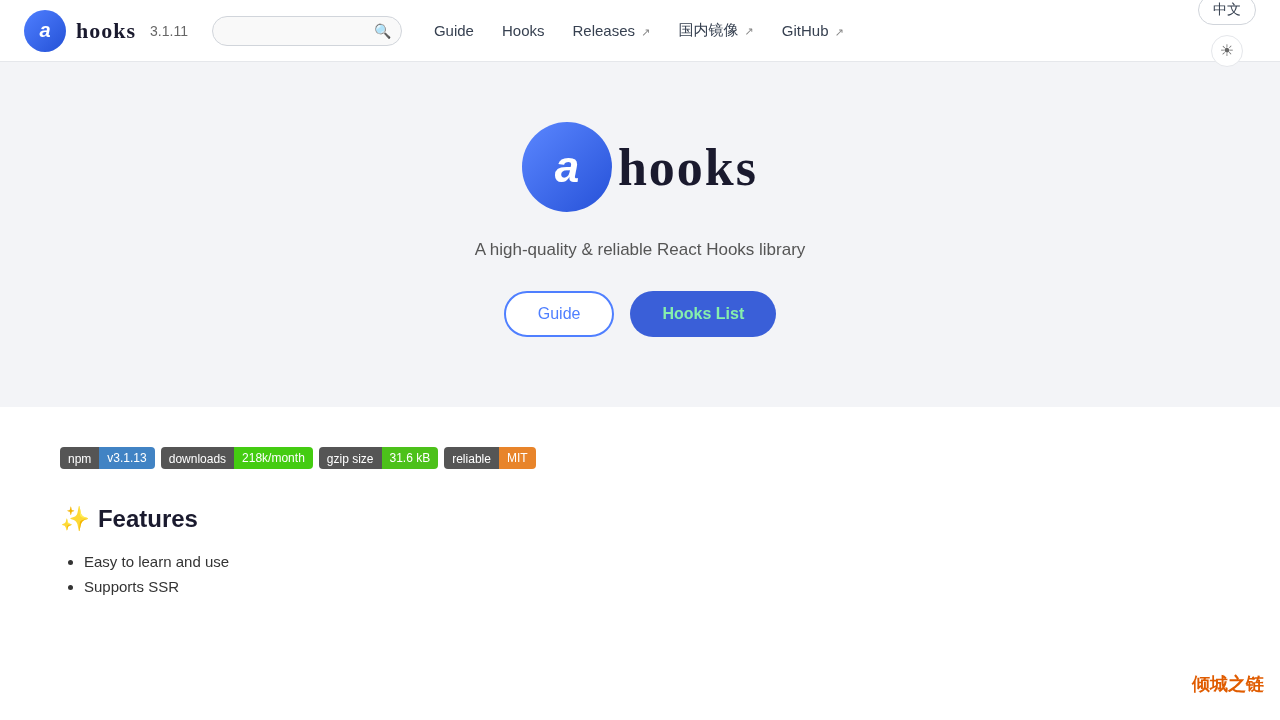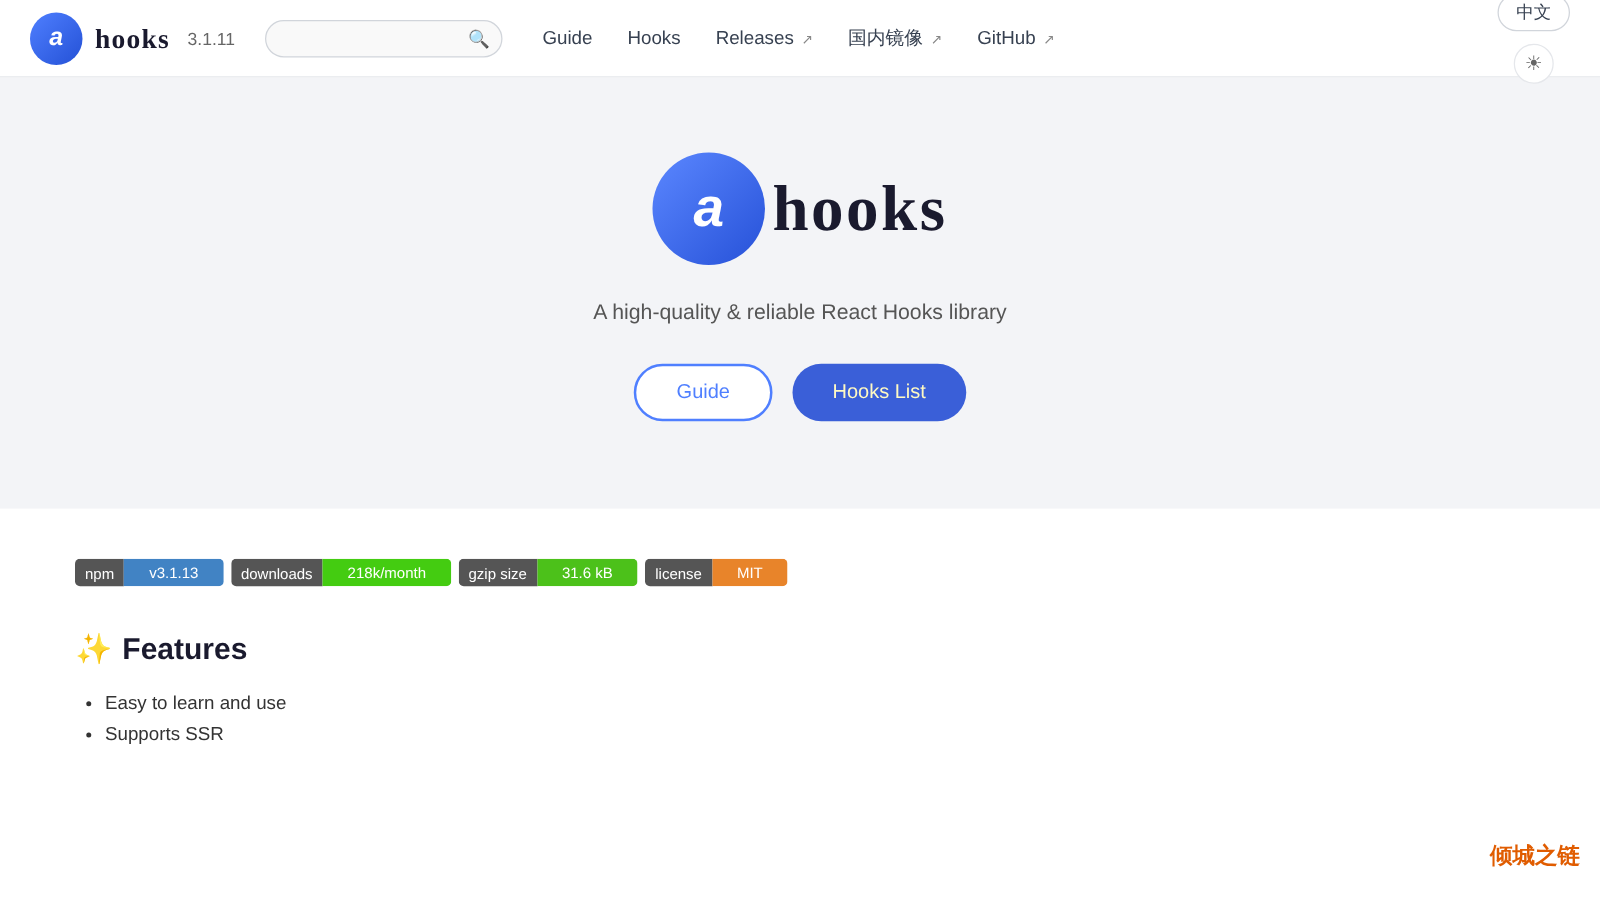--- a/index.html
+++ b/index.html
@@ -175,24 +175,24 @@
       color: #4f7fff;
       font-size: 16px;
       cursor: pointer;
       font-weight: 500;
     }
     .btn-hooks {
       padding: 12px 32px;
       border-radius: 30px;
       border: none;
       background: #3a5fd8;
-      color: #fef9c3;
+      color: #86efac;
       font-size: 16px;
       cursor: pointer;
-      font-weight: 400;
+      font-weight: 700;
     }
 
     
     .content-section {
       background: #fff;
       padding: 40px 60px 40px;
     }
     .badges {
       display: flex;
       gap: 6px;
@@ -208,21 +208,21 @@
       height: 22px;
     }
     .badge-label {
       background: #555;
       color: #fff;
       padding: 12px 8px;
       display: flex;
       align-items: center;
     }
     .badge-value {
-      padding: 3px 20px;
+      padding: 3px 8px;
       display: flex;
       align-items: center;
       color: #fff;
       text-align: center;
     }
     .badge-value.blue { background: #4183c4; }
     .badge-value.green { background: #44cc11; }
     .badge-value.bright-green { background: #4cc11a; }
     .badge-value.orange { background: #e8842a; }
 
@@ -311,21 +311,21 @@
     </div>
     <div class="badge-group">
       <span class="badge-label">downloads</span>
       <span class="badge-value green">218k/month</span>
     </div>
     <div class="badge-group">
       <span class="badge-label">gzip size</span>
       <span class="badge-value bright-green">31.6 kB</span>
     </div>
     <div class="badge-group">
-      <span class="badge-label">license</span>
+      <span class="badge-label">reliable</span>
       <span class="badge-value orange">MIT</span>
     </div>
   </div>
 
   <div class="features-section">
     <h2 class="features-title">
       <span>✨</span>
       <span>Features</span>
     </h2>
     <ul class="features-list">

